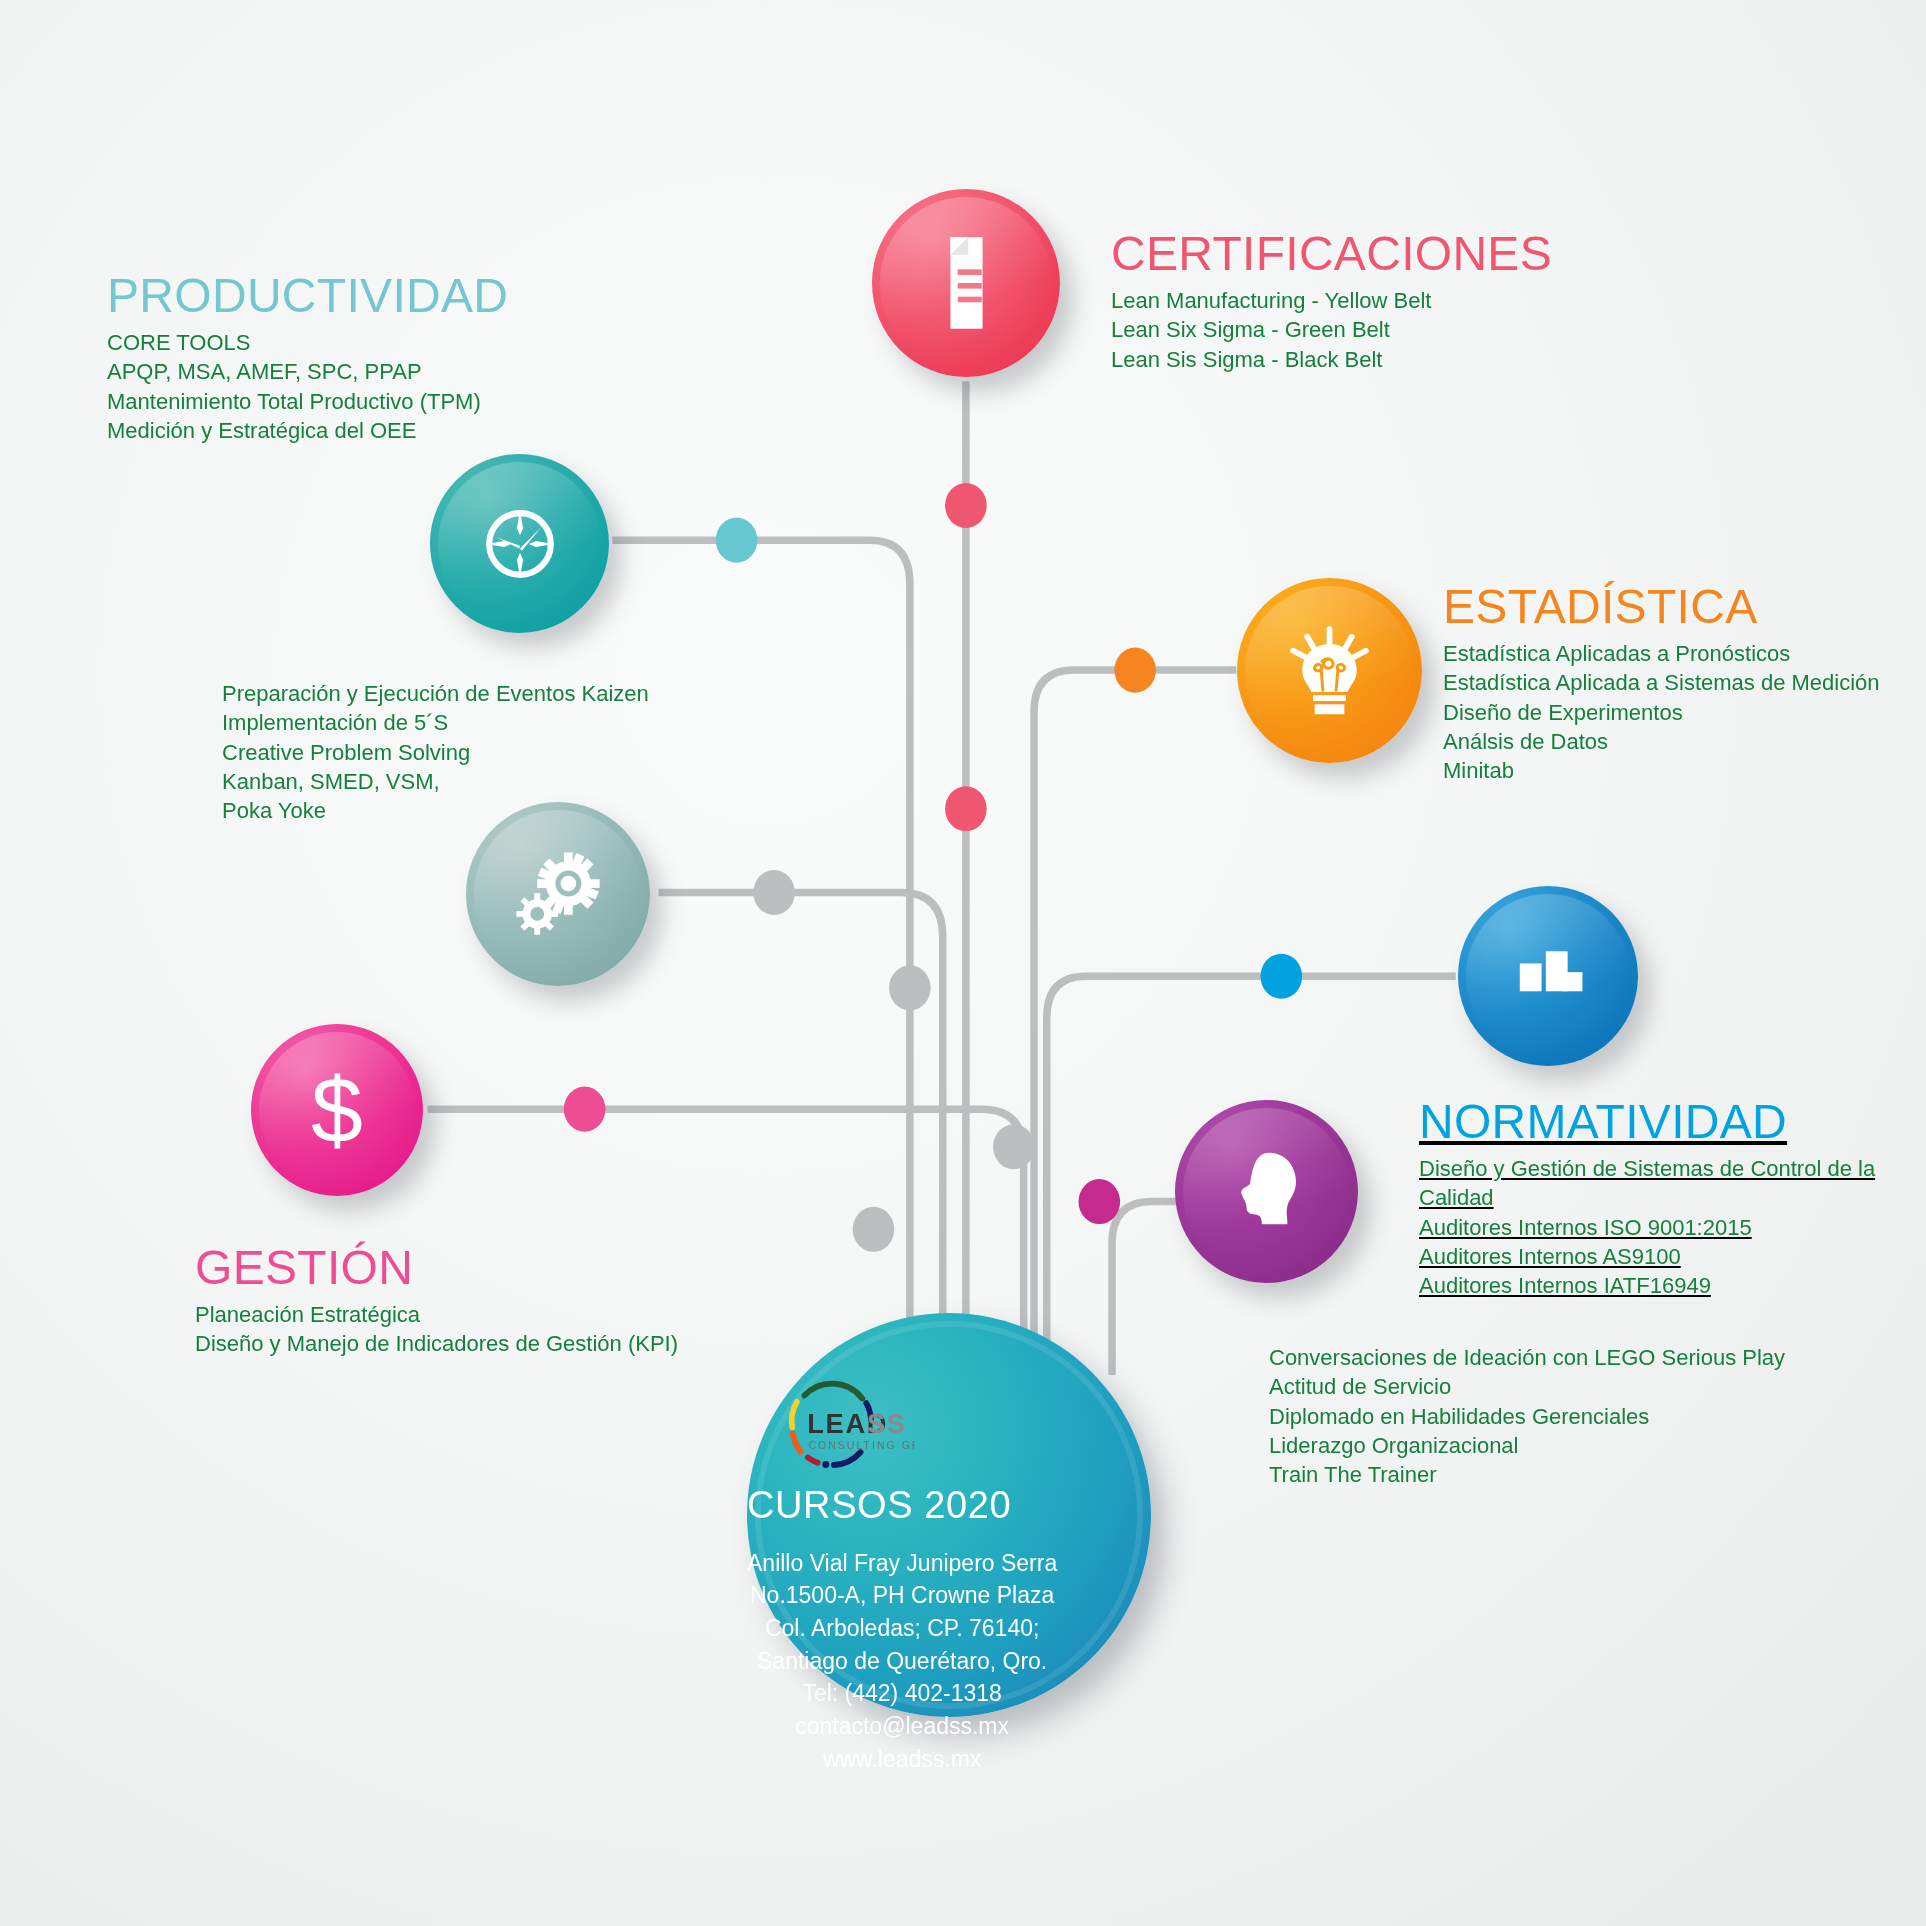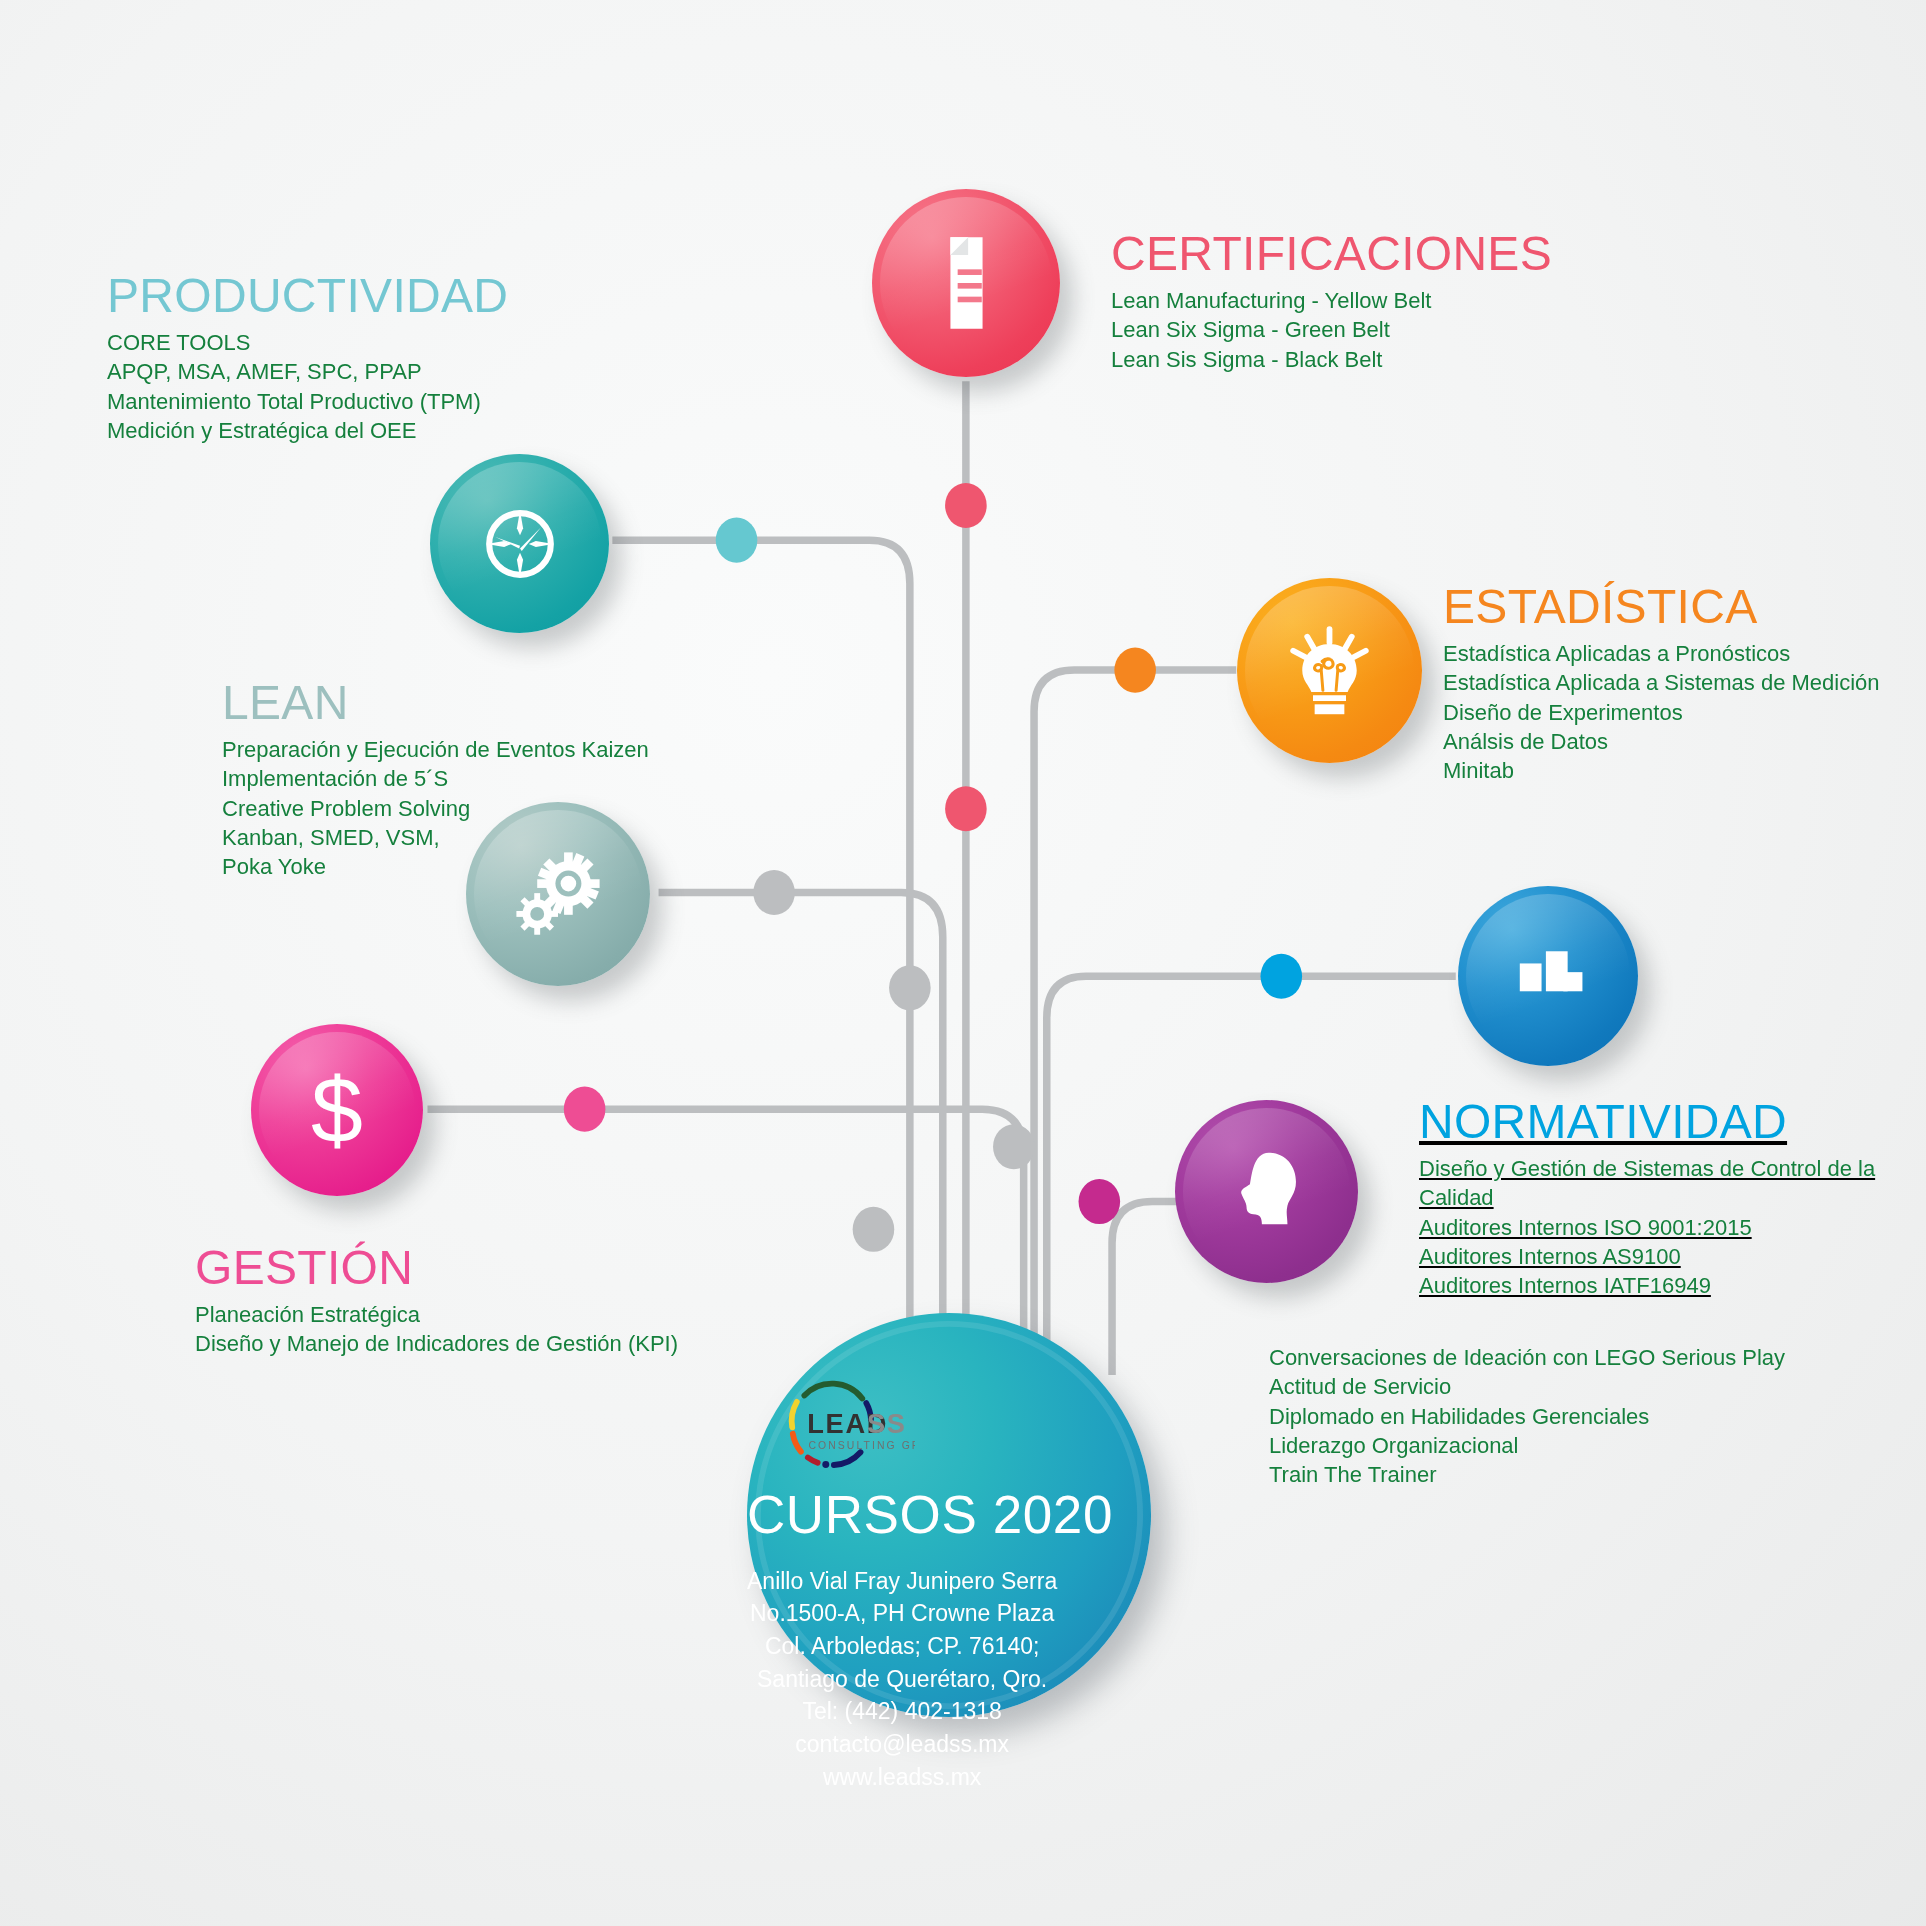--- a/index.html
+++ b/index.html
@@ -39,21 +39,21 @@
   
   .hub{
     position:absolute;border-radius:50%;
     background:radial-gradient(circle at 30% 28%, #3dbfc4 0%, #29b4bf 30%, #1f9fc0 62%, #1b86b8 88%, #1a7fb4 100%);
     box-shadow:15px 18.5px 30px rgba(80,88,96,.34);
     display:flex;flex-direction:column;align-items:flex-start;
     color:#ffffff;text-align:center;
   }
   .hub .hubring{position:absolute;left:2%;top:2%;width:96%;height:96%;border-radius:50%;
     box-shadow:inset 0 0 0 5.8px rgba(255,255,255,.10);pointer-events:none;}
-  .hub .title{font-size:53px;font-weight:400;letter-spacing:0.6px;margin-top:8px;}
+  .hub .title{font-size:38px;font-weight:400;letter-spacing:0.6px;margin-top:8px;}
   .hub .addr{font-size:23px;line-height:1.42;margin-top:19.6px;font-weight:400;}
   .hub .addr div{white-space:nowrap;}
   .logo-wrap{margin-top:53px;position:relative;width:168px;height:110px;}
 </style>
 </head>
 <body>
 
 <div class="stage">
 
   <svg class="wires" viewBox="0 0 3334 3334">
@@ -255,21 +255,20 @@
   <div class="block" style="left:1111px;top:230px;">
     <h2 style="color:#ef566f;">CERTIFICACIONES</h2>
     <ul>
       <li>Lean Manufacturing - Yellow Belt</li>
       <li>Lean Six Sigma - Green Belt</li>
       <li>Lean Sis Sigma - Black Belt</li>
     </ul>
   </div>
 
   <div class="block" style="left:222px;top:679px;">
-    <h2 style="color:#9dc0bf;">LEAN</h2>
     <ul>
       <li>Preparación y Ejecución de Eventos Kaizen</li>
       <li>Implementación de 5´S</li>
       <li>Creative Problem Solving</li>
       <li>Kanban, SMED, VSM,</li>
       <li>Poka Yoke</li>
     </ul>
   </div>
 
   <div class="block" style="left:1443px;top:583px;">

